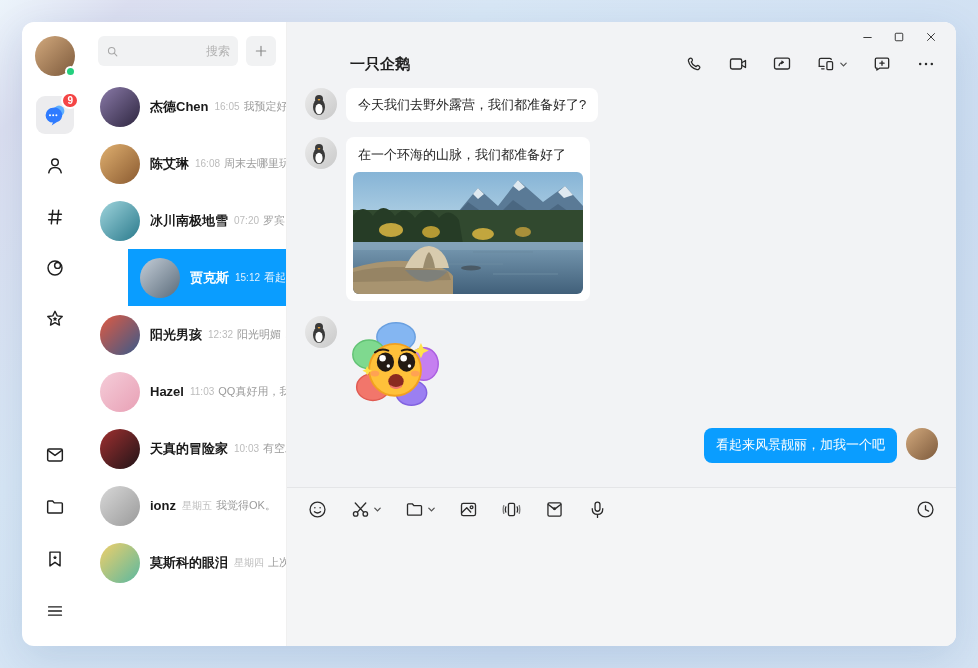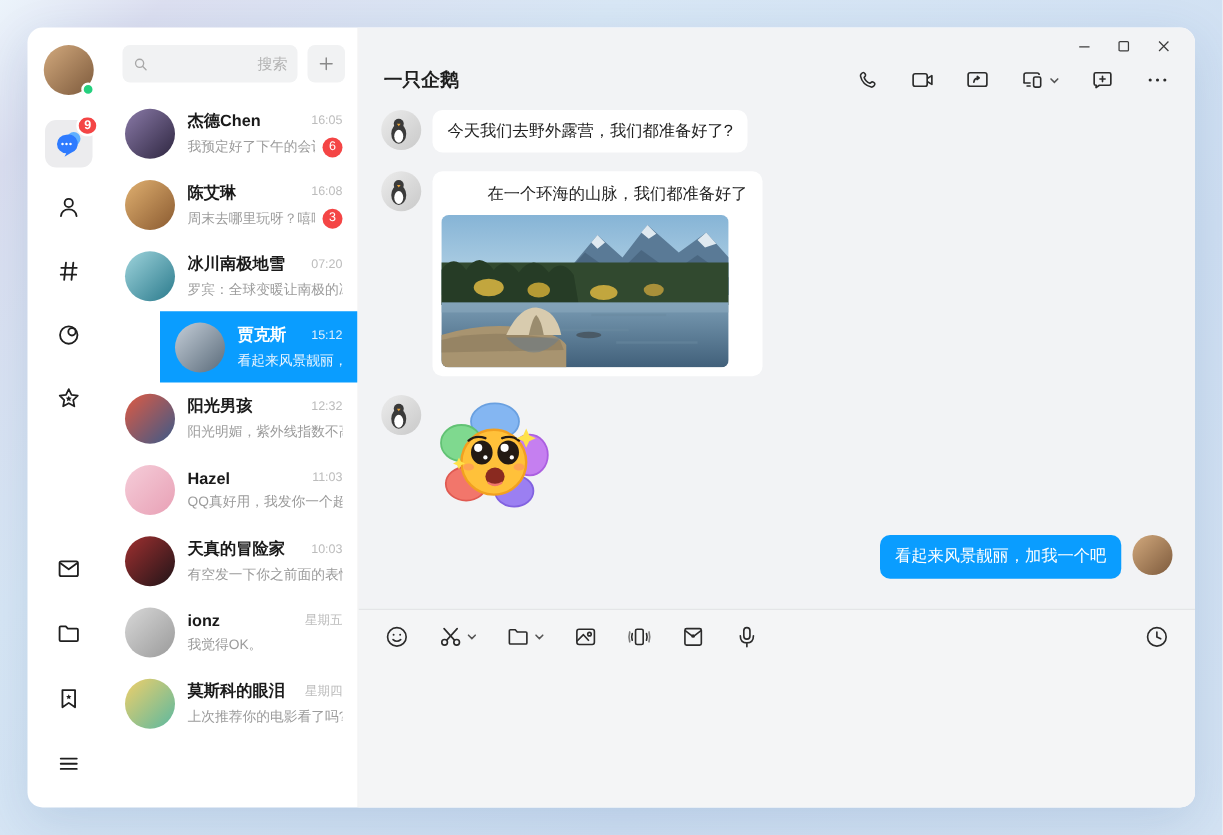--- a/index.html
+++ b/index.html
@@ -30,47 +30,47 @@
   
   .chatlist { width:199px; flex:0 0 199px; display:flex; flex-direction:column; padding-top:14px; border-right:1px solid #f0f0f0; }
   .search-row { display:flex; gap:8px; padding:0 10px 12px 10px; align-items:center; }
   .search-box { flex:1; height:30px; background:#f1f2f3; border-radius:6px; display:flex; align-items:center; padding:0 8px; gap:5px; }
   .search-box input { border:none; outline:none; background:transparent; width:100%; font-size:12px; color:#333; font-family:inherit;text-align:right; }
   .search-box input::placeholder { color:#b3b3b3; }
   .plus-btn { width:30px; height:30px; background:#f1f2f3; border-radius:6px; display:flex; align-items:center; justify-content:center; cursor:pointer; }
   .cl-scroll { flex:1; overflow:hidden; }
   .cl-item { height:57px; display:flex; align-items:center; padding:0 12px; gap:10px; cursor:pointer; }
   .cl-item.sel { background:#0a9dff;margin-left:40px; }
-  .cl-mid { flex:1; min-width:0; display:flex; flex-direction:column; gap:4px; }
+  .cl-mid { flex:1; min-width:0; display:flex; gap:4px; }
   .cl-top,.cl-bot { display:flex; align-items:center; justify-content:space-between; gap:6px; }
   .cl-name { font-size:13px; font-weight:bold; color:#1a1a1a; white-space:nowrap; overflow:hidden; }
   .cl-time { font-size:10px; color:#bcbcbc; white-space:nowrap; }
   .cl-prev { font-size:11px; color:#9b9b9b; white-space:nowrap; overflow:hidden; text-overflow:clip; max-width:138px; }
   .cl-badge { min-width:16px; height:16px; padding:0 4px; border-radius:8px; background:#f44545; color:#fff; font-size:10px; display:flex; align-items:center; justify-content:center; }
   .cl-badge:empty { display:none; }
   .cl-item.sel .cl-name,.cl-item.sel .cl-time,.cl-item.sel .cl-prev { color:#fff; }
   .cl-item.sel .cl-time { color:#dff0ff; }
   .cl-item.sel .cl-prev { color:#e8f4ff; }
   
   .panel { flex:1; background:#f2f3f5; display:flex; flex-direction:column; min-width:0; }
   .win-controls { height:22px; display:flex; justify-content:flex-end; align-items:center; gap:10px; padding:8px 14px 0; }
   .wc-btn { width:22px; height:16px; display:flex; align-items:center; justify-content:center; cursor:pointer; color:#3c3c3c; }
   .panel-header { height:40px; display:flex; align-items:center; padding:0 20px; }
-  .panel-title { font-size:15px; font-weight:bold; color:#1f1f1f; }
+  .panel-title { font-size:15px; font-weight:bold; color:#1f1f1f;margin-left:43px; }
   .header-tools { margin-left:auto; display:flex; align-items:center; gap:24px; }
   .tool-btn { display:flex; align-items:center; cursor:pointer; }
   .chev { margin-left:2px; display:inline-flex; }
   
   .messages { flex:1; padding:4px 18px 0; position:relative; overflow:hidden; }
   .msg-row { display:flex; align-items:flex-start; gap:9px; }
   .msg-row.me { justify-content:flex-end; }
   .bubble { background:#fff; border-radius:8px; padding:8px 12px; font-size:13px; line-height:1.4; color:#1f1f1f; max-width:430px; }
   .bubble.blue { background:#0a9dff; color:#fff; }
   .bubble-img-wrap { padding:7px; }
-  .bubble-img-wrap .btxt { padding:2px 5px 8px;margin-left:32px; }
+  .bubble-img-wrap .btxt { padding:2px 5px 8px; }
   .msg-photo { width:230px; height:122px; border-radius:6px; overflow:hidden; display:block; }
   .sticker { width:96px; height:96px; margin-left:2px; }
   .mt15 { margin-top:15px; } .mt16 { margin-top:16px; }
   
   .inputbar { border-top:1px solid #e4e5e7; background:#f4f5f6; }
   .input-tools { height:42px; display:flex; align-items:center; gap:22px; padding:0 20px; }
   .it-right { margin-left:auto; }
   .input-field { height:116px; padding:4px 20px; font-size:13px; color:#333; outline:none; }
   svg { display:block; }
 </style>

